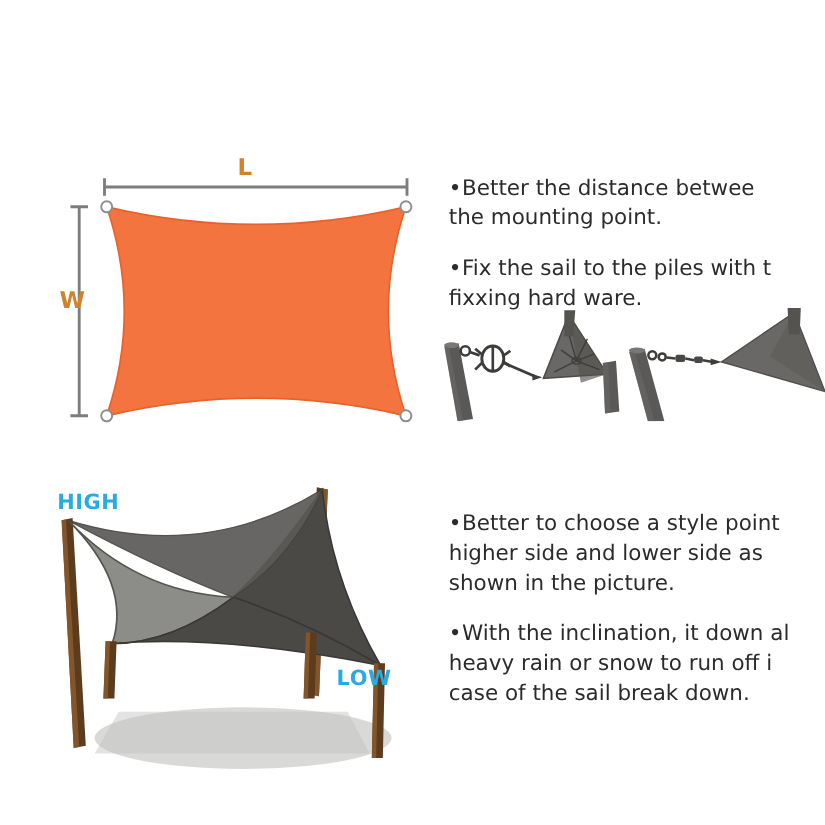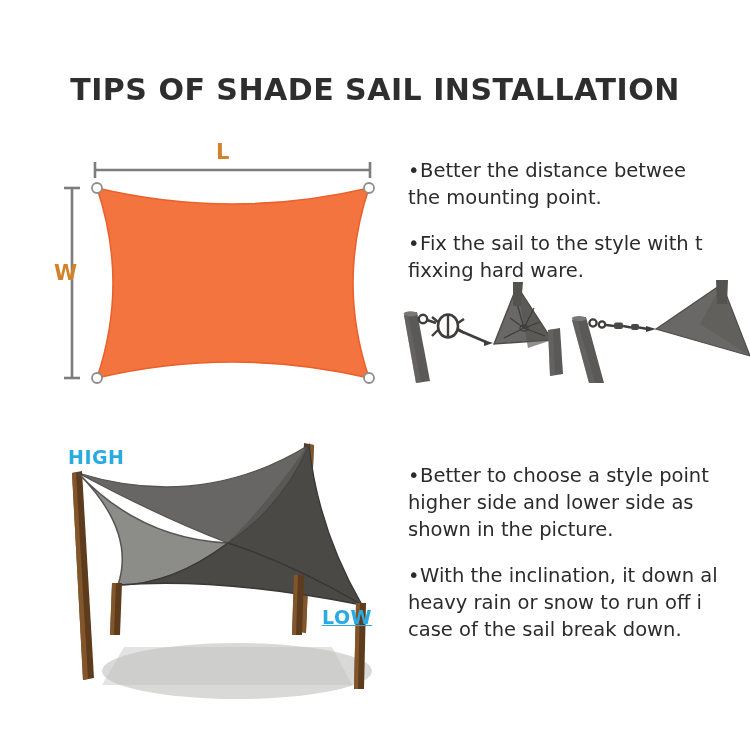--- a/index.html
+++ b/index.html
@@ -43,21 +43,21 @@
   
   #sail-diagram {
     position: absolute;
     left: 40px;
     top: 0;
     width: 360px;
     height: 285px;
   }
   #canopy-diagram {
     position: absolute;
-    left: 32px;
+    left: 16px;
     top: 0;
     width: 390px;
     height: 300px;
   }
 
   
   .dim-label {
     position: absolute;
     font-family: "DejaVu Sans", sans-serif;
     font-weight: bold;
@@ -72,21 +72,21 @@
   .hl-label {
     position: absolute;
     font-family: "DejaVu Sans", sans-serif;
     font-weight: bold;
     font-size: 19px;
     color: #29abe2;
     line-height: 1;
     letter-spacing: 0.5px;
   }
   #label-HIGH { left: 36px;  top: 13px; }
-  #label-LOW  { left: 290px; top: 173px; text-decoration: underline; }
+  #label-LOW  { left: 290px; top: 173px; }
 
   
   .text-col {
     position: absolute;
     font-family: "DejaVu Sans", sans-serif;
     font-size: 19.5px;
     line-height: 1.38;
     color: #2b2b2b;
     width: 352px;
     white-space: nowrap;
@@ -112,21 +112,20 @@
     top: 148px;
     width: 350px;
     height: 105px;
   }
 </style>
 </head>
 <body>
 
 <div id="page">
 
-  <div id="title">TIPS OF SHADE SAIL INSTALLATION</div>
 
   <div class="section" id="section-top">
 
     <div id="sail-diagram">
 
       <svg width="360" height="285" viewBox="0 0 360 285">
 
         <g stroke="#7d7d7d" stroke-width="2.6">
           <line x1="55" y1="40" x2="330" y2="40"></line>
           <line x1="55" y1="32" x2="55" y2="48" stroke-width="2.6"></line>
@@ -158,21 +157,21 @@
     </div>
 
     <div class="text-col" id="text-top">
 
       <p class="para">
         <span class="line"><span class="bullet-dot">•</span><span>Better the distance betwee</span></span>
         <span class="line">the mounting point.</span>
       </p>
 
       <p class="para">
-        <span class="line"><span class="bullet-dot">•</span><span>Fix the sail to the style with t</span></span>
+        <span class="line"><span class="bullet-dot">•</span><span>Fix the sail to the piles with t</span></span>
         <span class="line">fixxing hard ware.</span>
       </p>
     </div>
 
     <div id="hardware-row">
       <svg width="350" height="105" viewBox="0 0 350 105">
 
         <g>
 
           <g>

